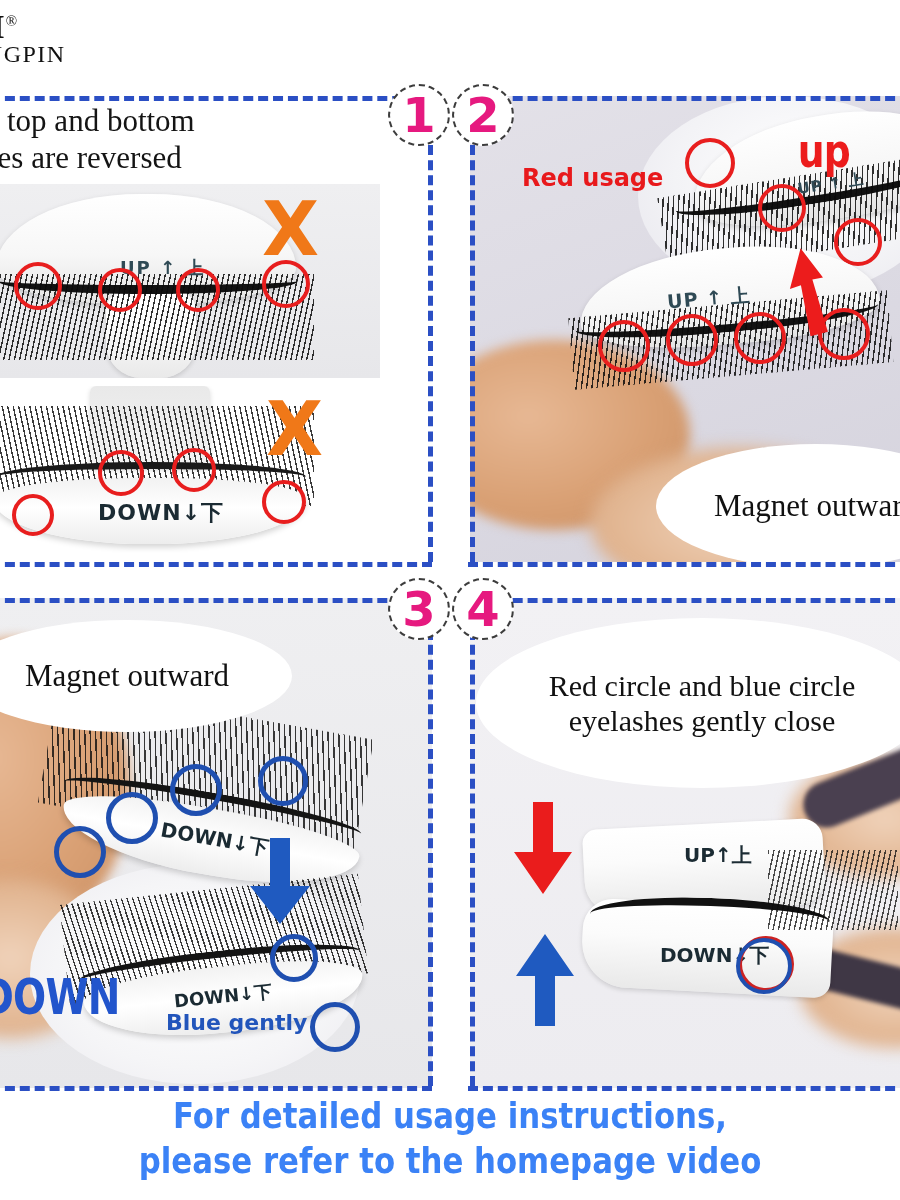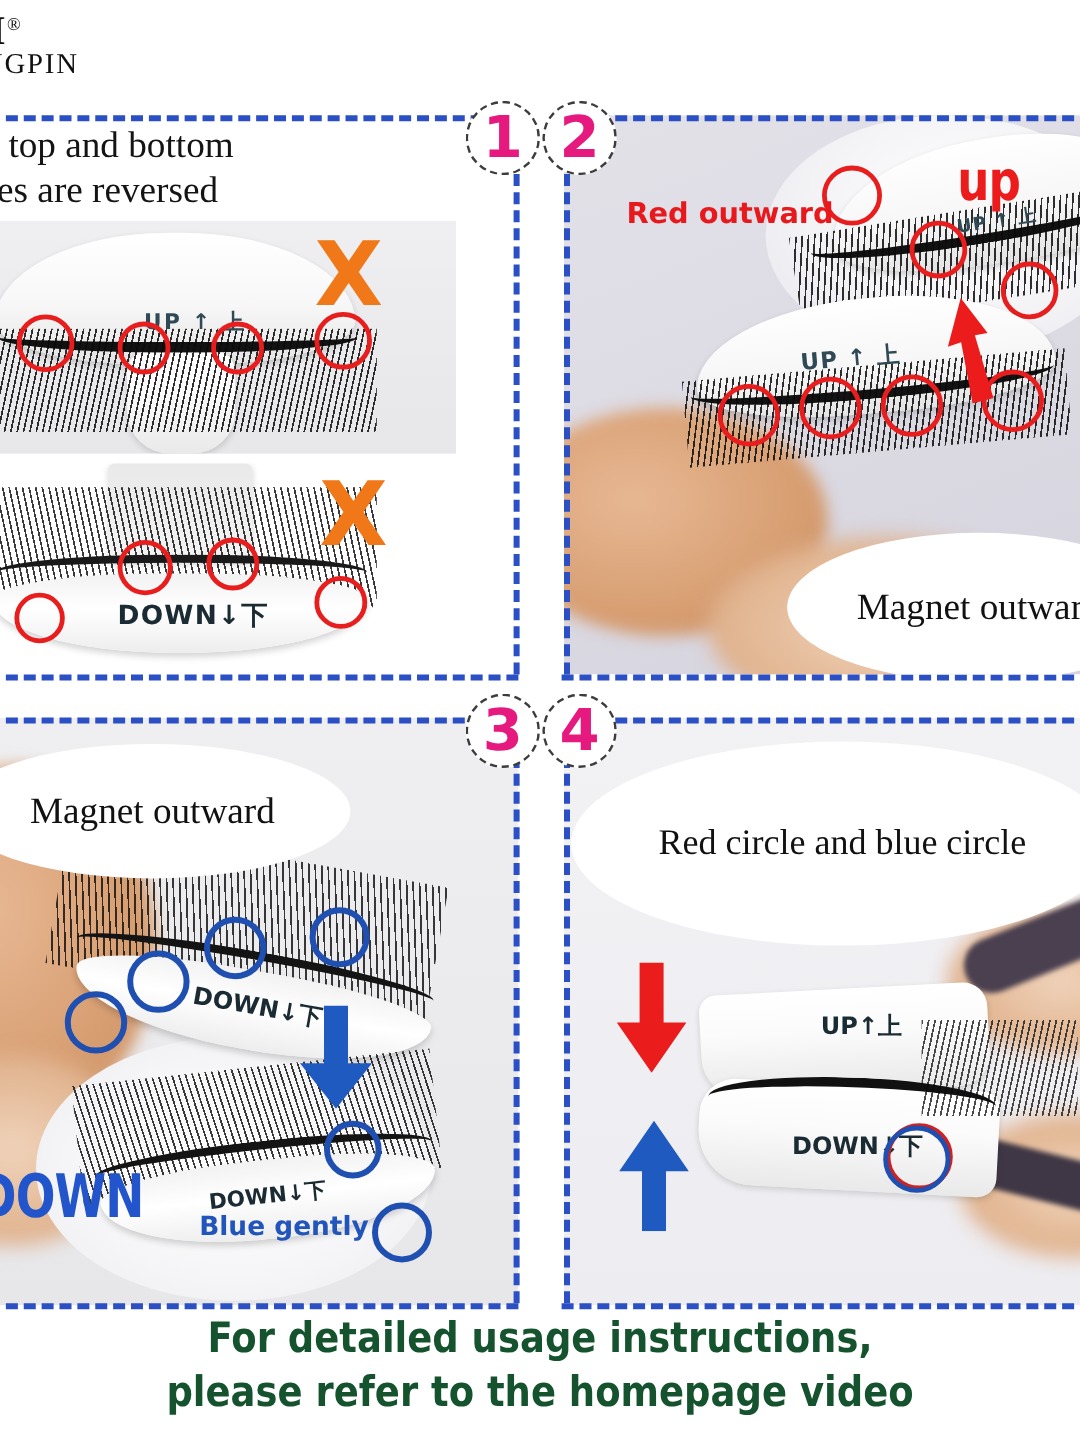--- a/index.html
+++ b/index.html
@@ -234,21 +234,21 @@
 
   
   .footer {
     position: absolute;
     left: 0; top: 1094px; width: 900px;
     text-align: center;
     font-family: "DejaVu Sans", sans-serif;
     font-weight: 700;
     font-size: 35px;
     line-height: 1.28;
-    color: #14532d;
+    color: #3b82f6;
     z-index: 50;
   }
   .footer div { transform: scaleX(0.88); }
 </style>
 </head>
 <body>
 
 <div id="page">
 
   <div class="brand">
@@ -333,21 +333,21 @@
 
       <div class="circ circ-red" style="left:128px; top:224px; width:52px; height:52px;"></div>
       <div class="circ circ-red" style="left:196px; top:218px; width:52px; height:52px;"></div>
       <div class="circ circ-red" style="left:264px; top:216px; width:52px; height:52px;"></div>
       <div class="circ circ-red" style="left:348px; top:212px; width:52px; height:52px;"></div>
 
       <svg class="arrow" style="left:314px; top:150px;" width="70" height="90" viewBox="0 0 70 90">
         <path d="M8 6 L36 30 L26 34 L52 82 L36 90 L16 42 L6 48 Z" fill="#ec1c1c" transform="rotate(12 30 45)"></path>
       </svg>
 
-      <div class="lab lab-red" style="left:52px; top:68px; font-size:24px;">Red outward</div>
+      <div class="lab lab-red" style="left:52px; top:68px; font-size:24px;">Red usage</div>
       <div class="big-red-up" style="left:322px; top:28px;">up</div>
 
       <div class="ellipse-note" style="left:186px; top:348px; width:320px; height:124px;">
         <span class="txt" style="font-size:31px;">Magnet outward</span>
       </div>
     </div>
   </div>
 
   <div class="panel" id="panel3">
     <div class="photo ph-grey" style="left:0px; top:0px; width:462px; height:490px;">
@@ -394,20 +394,21 @@
       </div>
     </div>
   </div>
 
   <div class="panel" id="panel4">
     <div class="photo ph-grey" style="left:0px; top:0px; width:460px; height:490px; background:linear-gradient(180deg,#f2f1f4 0%,#edecf0 100%);">
 
       <div class="ellipse-note" style="left:6px; top:20px; width:452px; height:170px;">
         <span class="txt" style="font-size:30px;">
           <span style="display:block;">Red circle and blue circle</span>
+          <span style="display:block;">eyelashes gently close</span>
         </span>
       </div>
 
       <div class="skin2" style="left:320px; top:160px; width:190px; height:120px;"></div>
       <div class="skin2" style="left:330px; top:330px; width:190px; height:120px;"></div>
       <div style="position:absolute; left:330px; top:166px; width:140px; height:46px; background:#4a4050; border-radius:26px; transform:rotate(-22deg); filter:blur(2px);"></div>
       <div style="position:absolute; left:300px; top:360px; width:180px; height:40px; background:#3f3745; border-radius:22px; transform:rotate(14deg); filter:blur(2px);"></div>
 
       <div class="tray" style="left:114px; top:226px; width:240px; height:86px; border-radius:14px 20px 26px 34px; transform:rotate(-3deg);"></div>
       <div class="tray" style="left:112px; top:306px; width:250px; height:88px; border-radius:30px 14px 16px 46px; transform:rotate(3deg);"></div>

